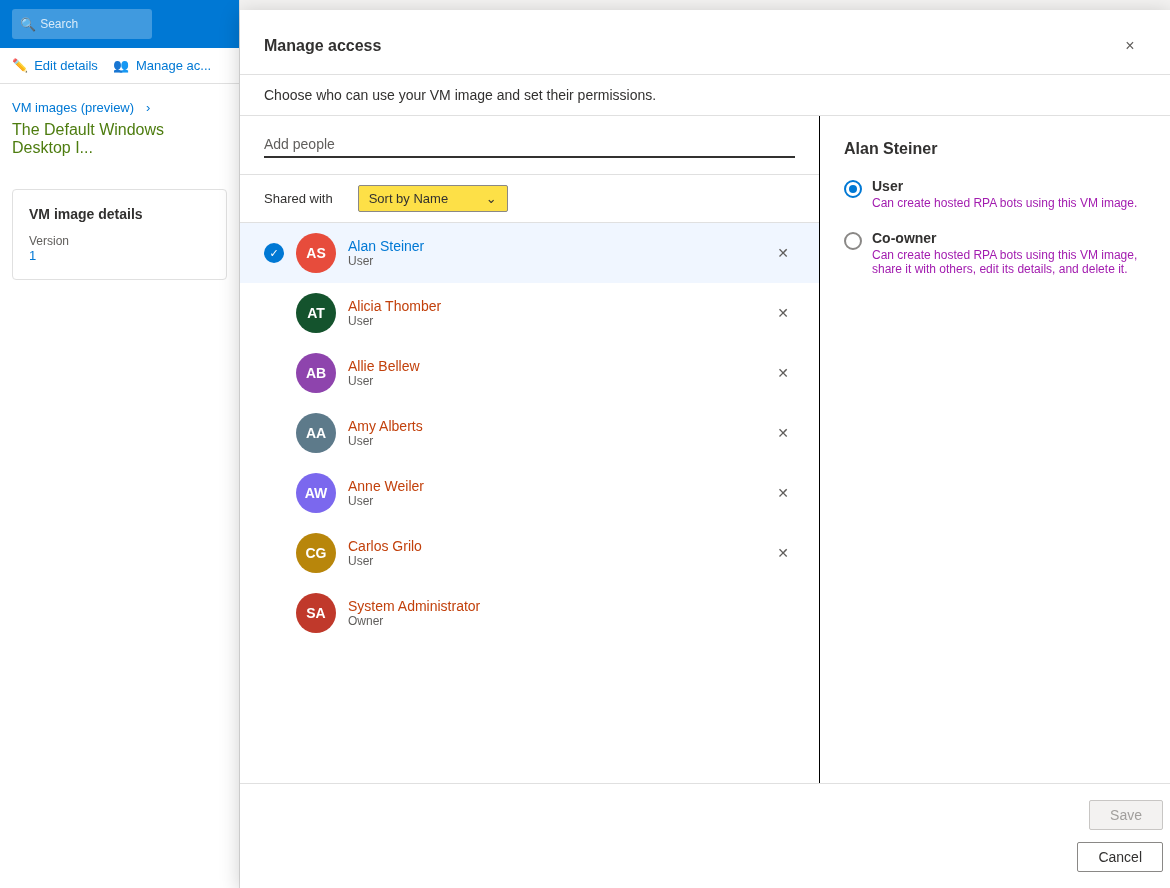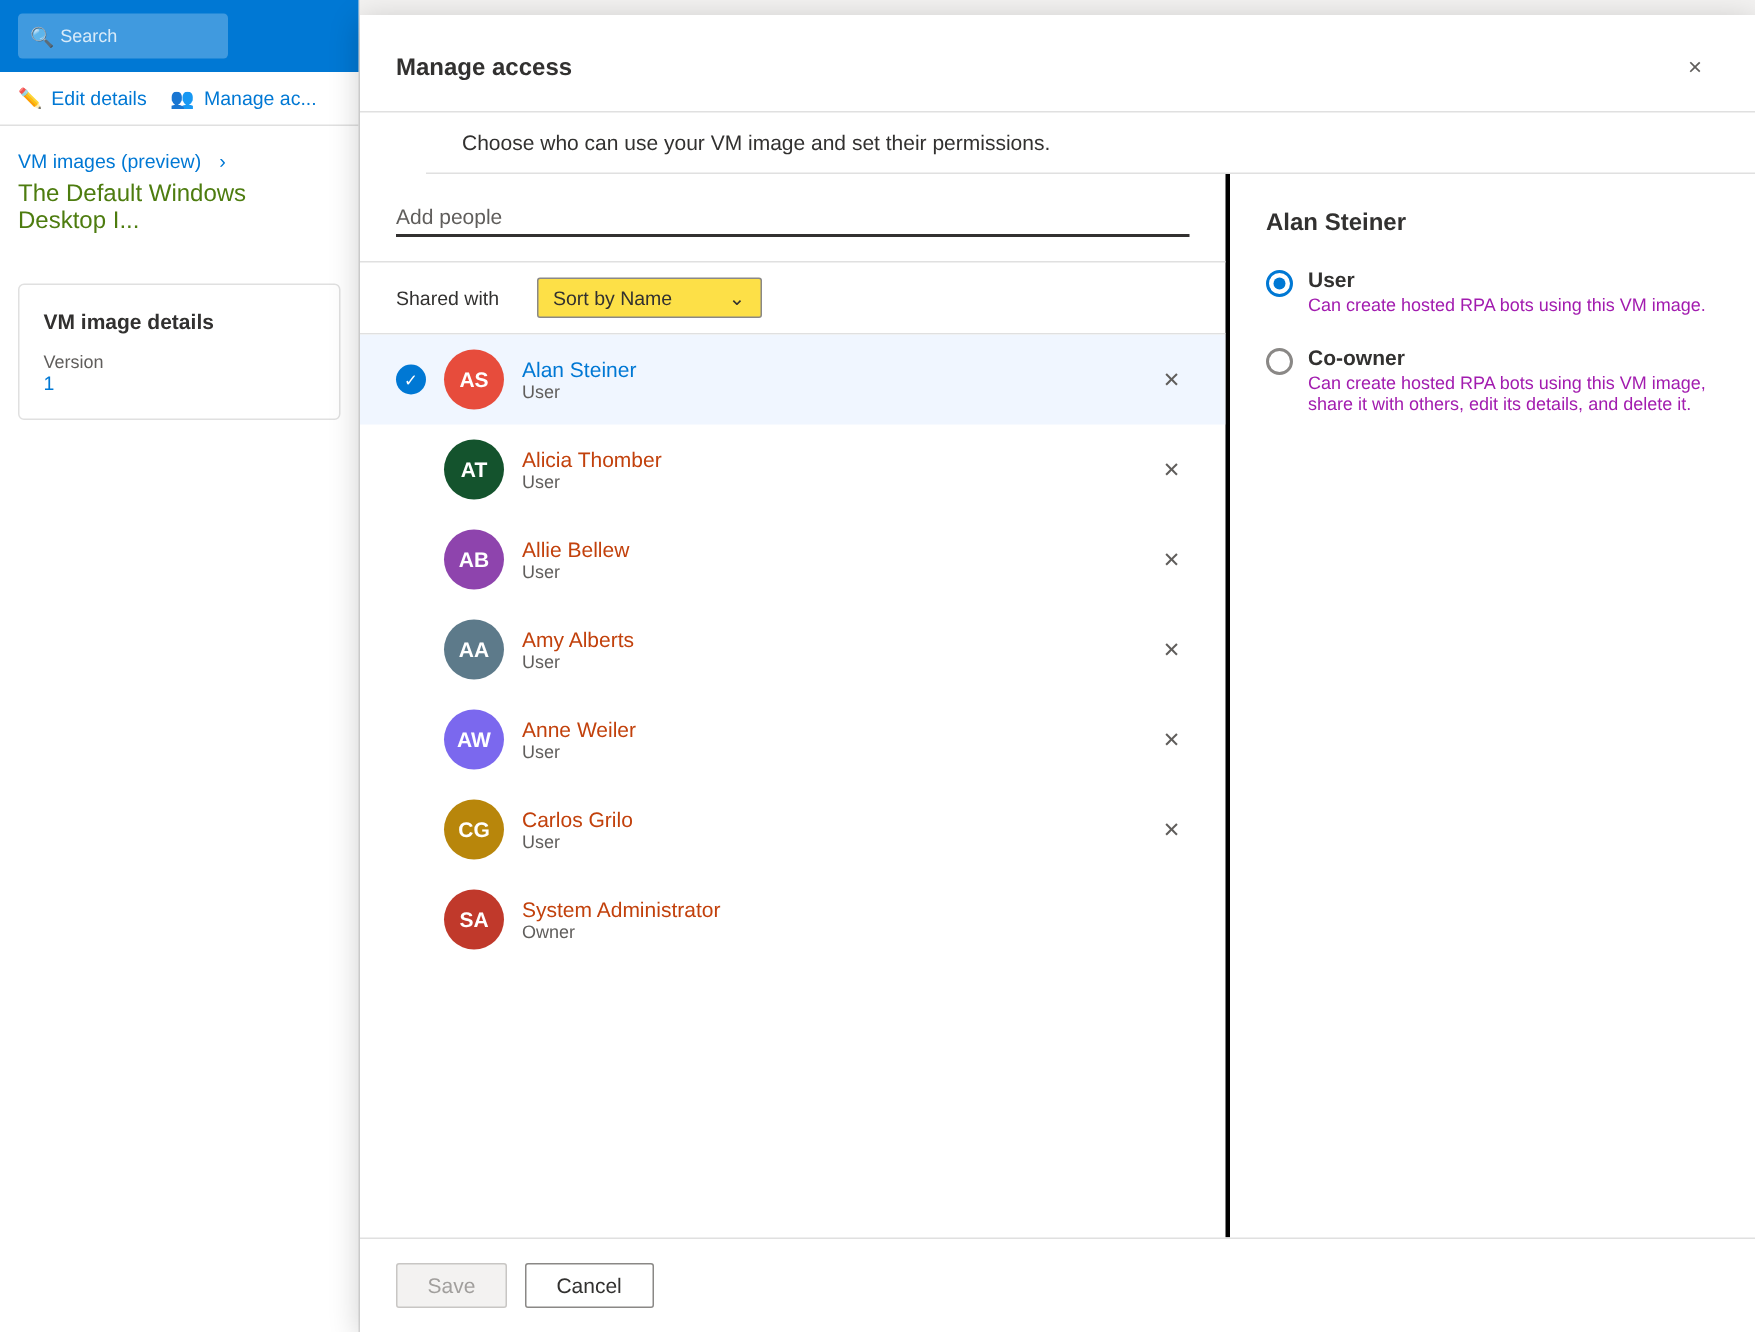--- a/index.html
+++ b/index.html
@@ -142,33 +142,32 @@
       color: #605e5c;
       font-size: 16px;
       border-radius: 2px;
     }
 
     .dialog-subtitle {
       padding: 12px 24px;
       color: #323130;
       font-size: 14px;
       border-bottom: 1px solid #e0e0e0;
-      margin-left: 44px;
     }
 
     .dialog-body {
       display: flex;
       flex: 1;
       overflow: hidden;
     }
 
     
     .left-panel {
       width: 580px;
-      border-right: 3px solid #000000;
+      border-right: 1px solid #000000;
       display: flex;
       flex-direction: column;
       padding: 0;
     }
 
     .add-people-section {
       padding: 16px 24px;
       border-bottom: 1px solid #e0e0e0;
     }
 
@@ -351,25 +350,26 @@
     }
 
     .permission-desc {
       font-size: 12px;
       color: #a21caf;
       margin-top: 2px;
     }
 
     
     .dialog-footer {
-      padding: 16px 24px;
+      padding: 16px 7px;
       border-top: 1px solid #e0e0e0;
       display: flex;
       gap: 12px;
-      align-items: flex-start;
+      align-items: flex-end;
+      flex-direction: column;
     }
 
     .btn-save {
       padding: 6px 20px;
       background: #f3f2f1;
       color: #a19f9d;
       border: 1px solid #c8c6c4;
       border-radius: 2px;
       cursor: pointer;
       font-size: 14px;

